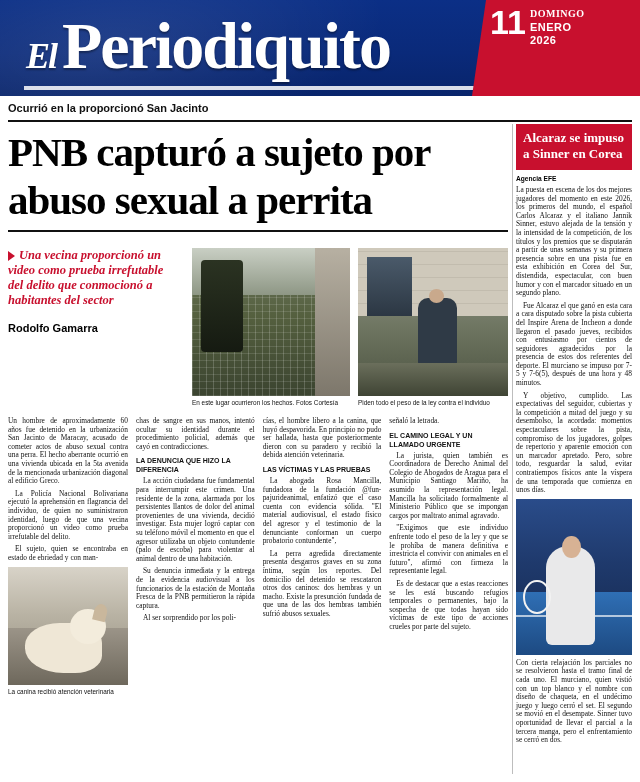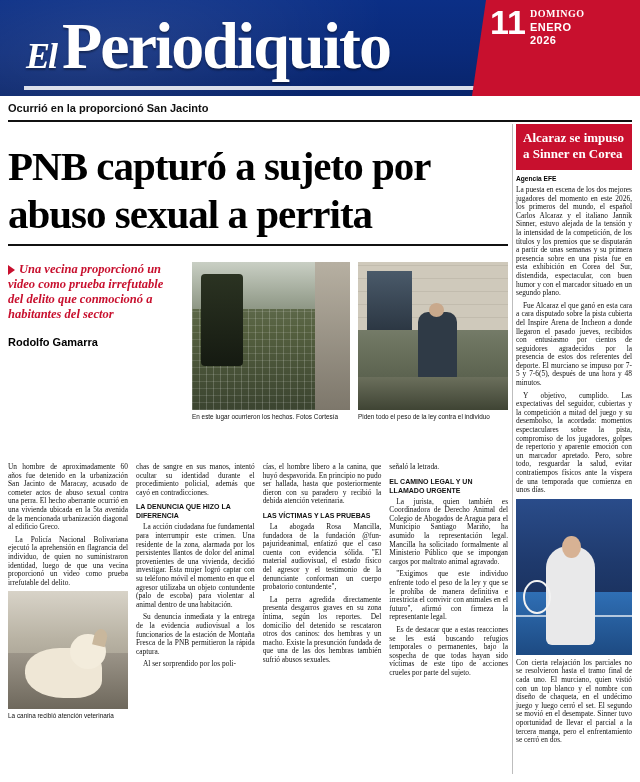--- a/index.html
+++ b/index.html
@@ -82,21 +82,21 @@
   .kicker {
     position:absolute; left:0; top:6px;
     font-family:"Liberation Sans", sans-serif;
     font-weight:bold; font-size:11px; color:#111;
   }
 
   
   .body-wrap { position:relative; padding: 0 8px; }
 
   .headline {
-    margin-top: 20px;
+    margin-top: 6px;
     width: 500px;
     font-family:"Liberation Serif", serif;
     font-weight: bold;
     font-size: 41px;
     line-height: 48px;
     color:#000;
     letter-spacing:-1px;
   }
   .headline .l2 { display:block; }
 
@@ -237,21 +237,21 @@
     position:absolute;left:40%;bottom:62%;width:16%;height:14%;
     background:#d7b294;border-radius:50%;
   }
   .art-tennis .racket{
     position:absolute;left:6%;bottom:26%;width:24%;height:22%;
     border:2px solid #f2f2f2;border-radius:50%;
   }
 
   
   .cols { display:flex; gap:8px; width: 500px; margin-top:10px; }
-  .col { width: 120px; margin-top: 32px; }
+  .col { width: 120px; }
   .col p {
     margin:0 0 4px 0;
     font-family:"Liberation Serif", serif;
     font-size:7.4px;
     line-height:8.6px;
     text-align: justify;
     color:#111;
     text-indent: 7px;
   }
   .col p.noind { text-indent:0; }
@@ -369,20 +369,21 @@
         </div>
         <div class="cap">Piden todo el peso de la ley contra el individuo</div>
       </div>
     </div>
 
     <div class="cols">
 
       <div class="col">
         <p class="noind">Un hombre de aproximadamente 60 años fue detenido en la urbanización San Jacinto de Maracay, acusado de cometer actos de abuso sexual contra una perra. El hecho aberrante ocurrió en una vivienda ubicada en la 5ta avenida de la mencionada urbanización diagonal al edificio Greco.</p>
         <p>La Policía Nacional Bolivariana ejecutó la aprehensión en flagrancia del individuo, de quien no suministraron identidad, luego de que una vecina proporcionó un video como prueba irrefutable del delito.</p>
+        <p>El sujeto, quien se encontraba en estado de ebriedad y con man-</p>
 
         <div class="photo" style="width:120px;height:118px;margin-top:4px;">
           <div class="art-dog">
             <div class="floor"></div>
             <div class="body"></div>
             <div class="headd"></div>
             <div class="ear"></div>
           </div>
         </div>
         <div class="cap">La canina recibió atención veterinaria</div>

